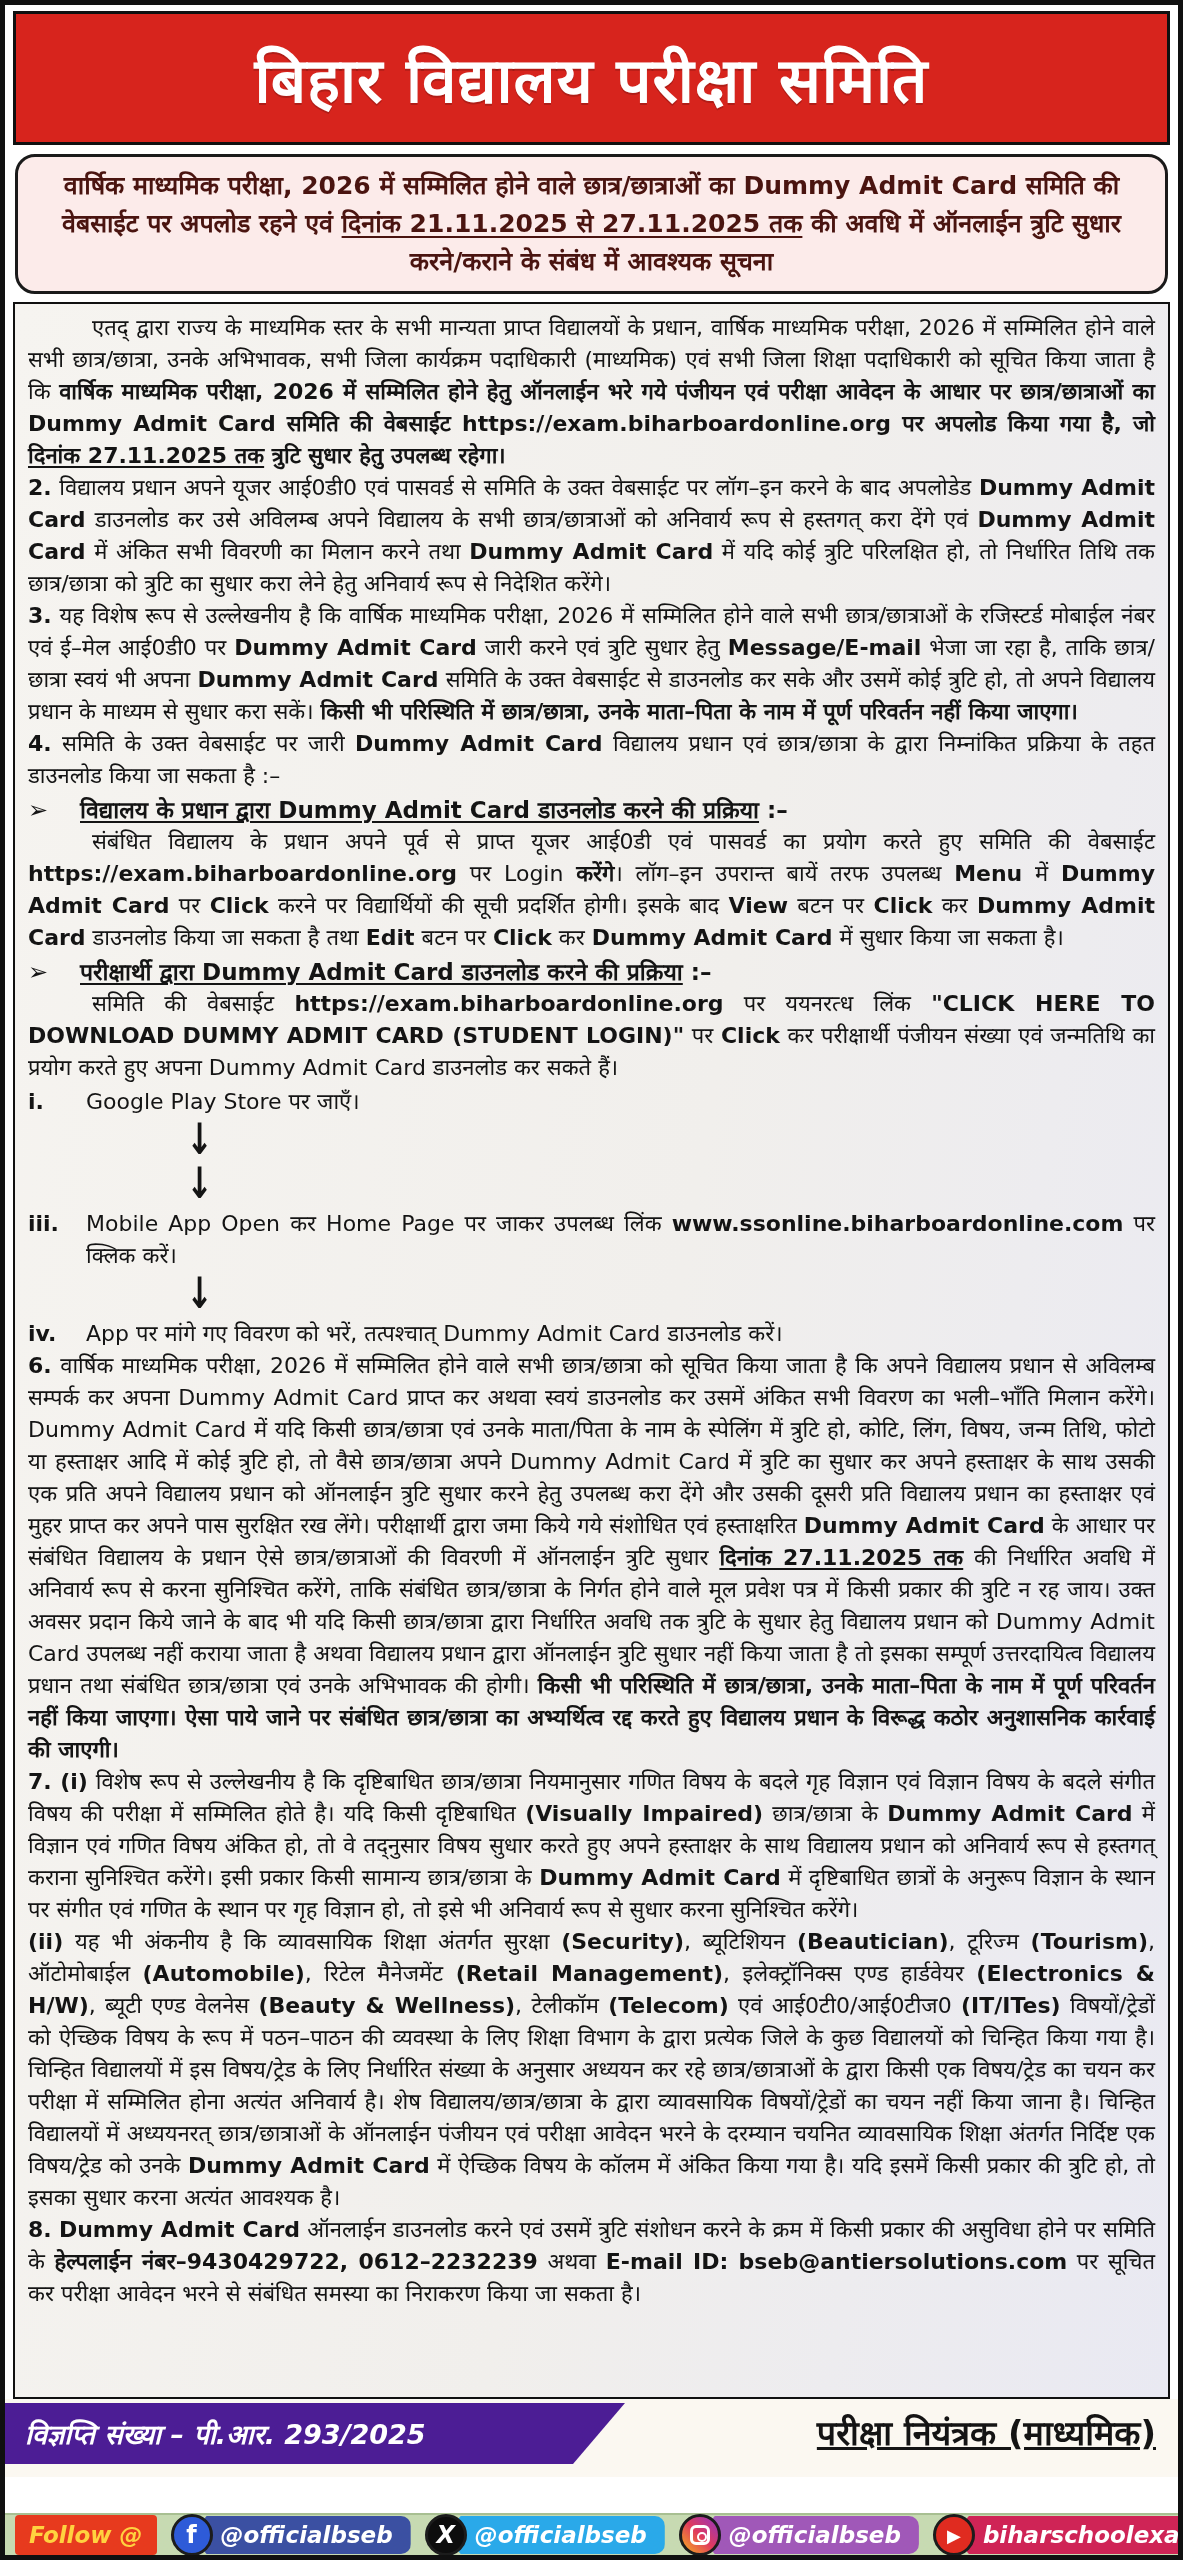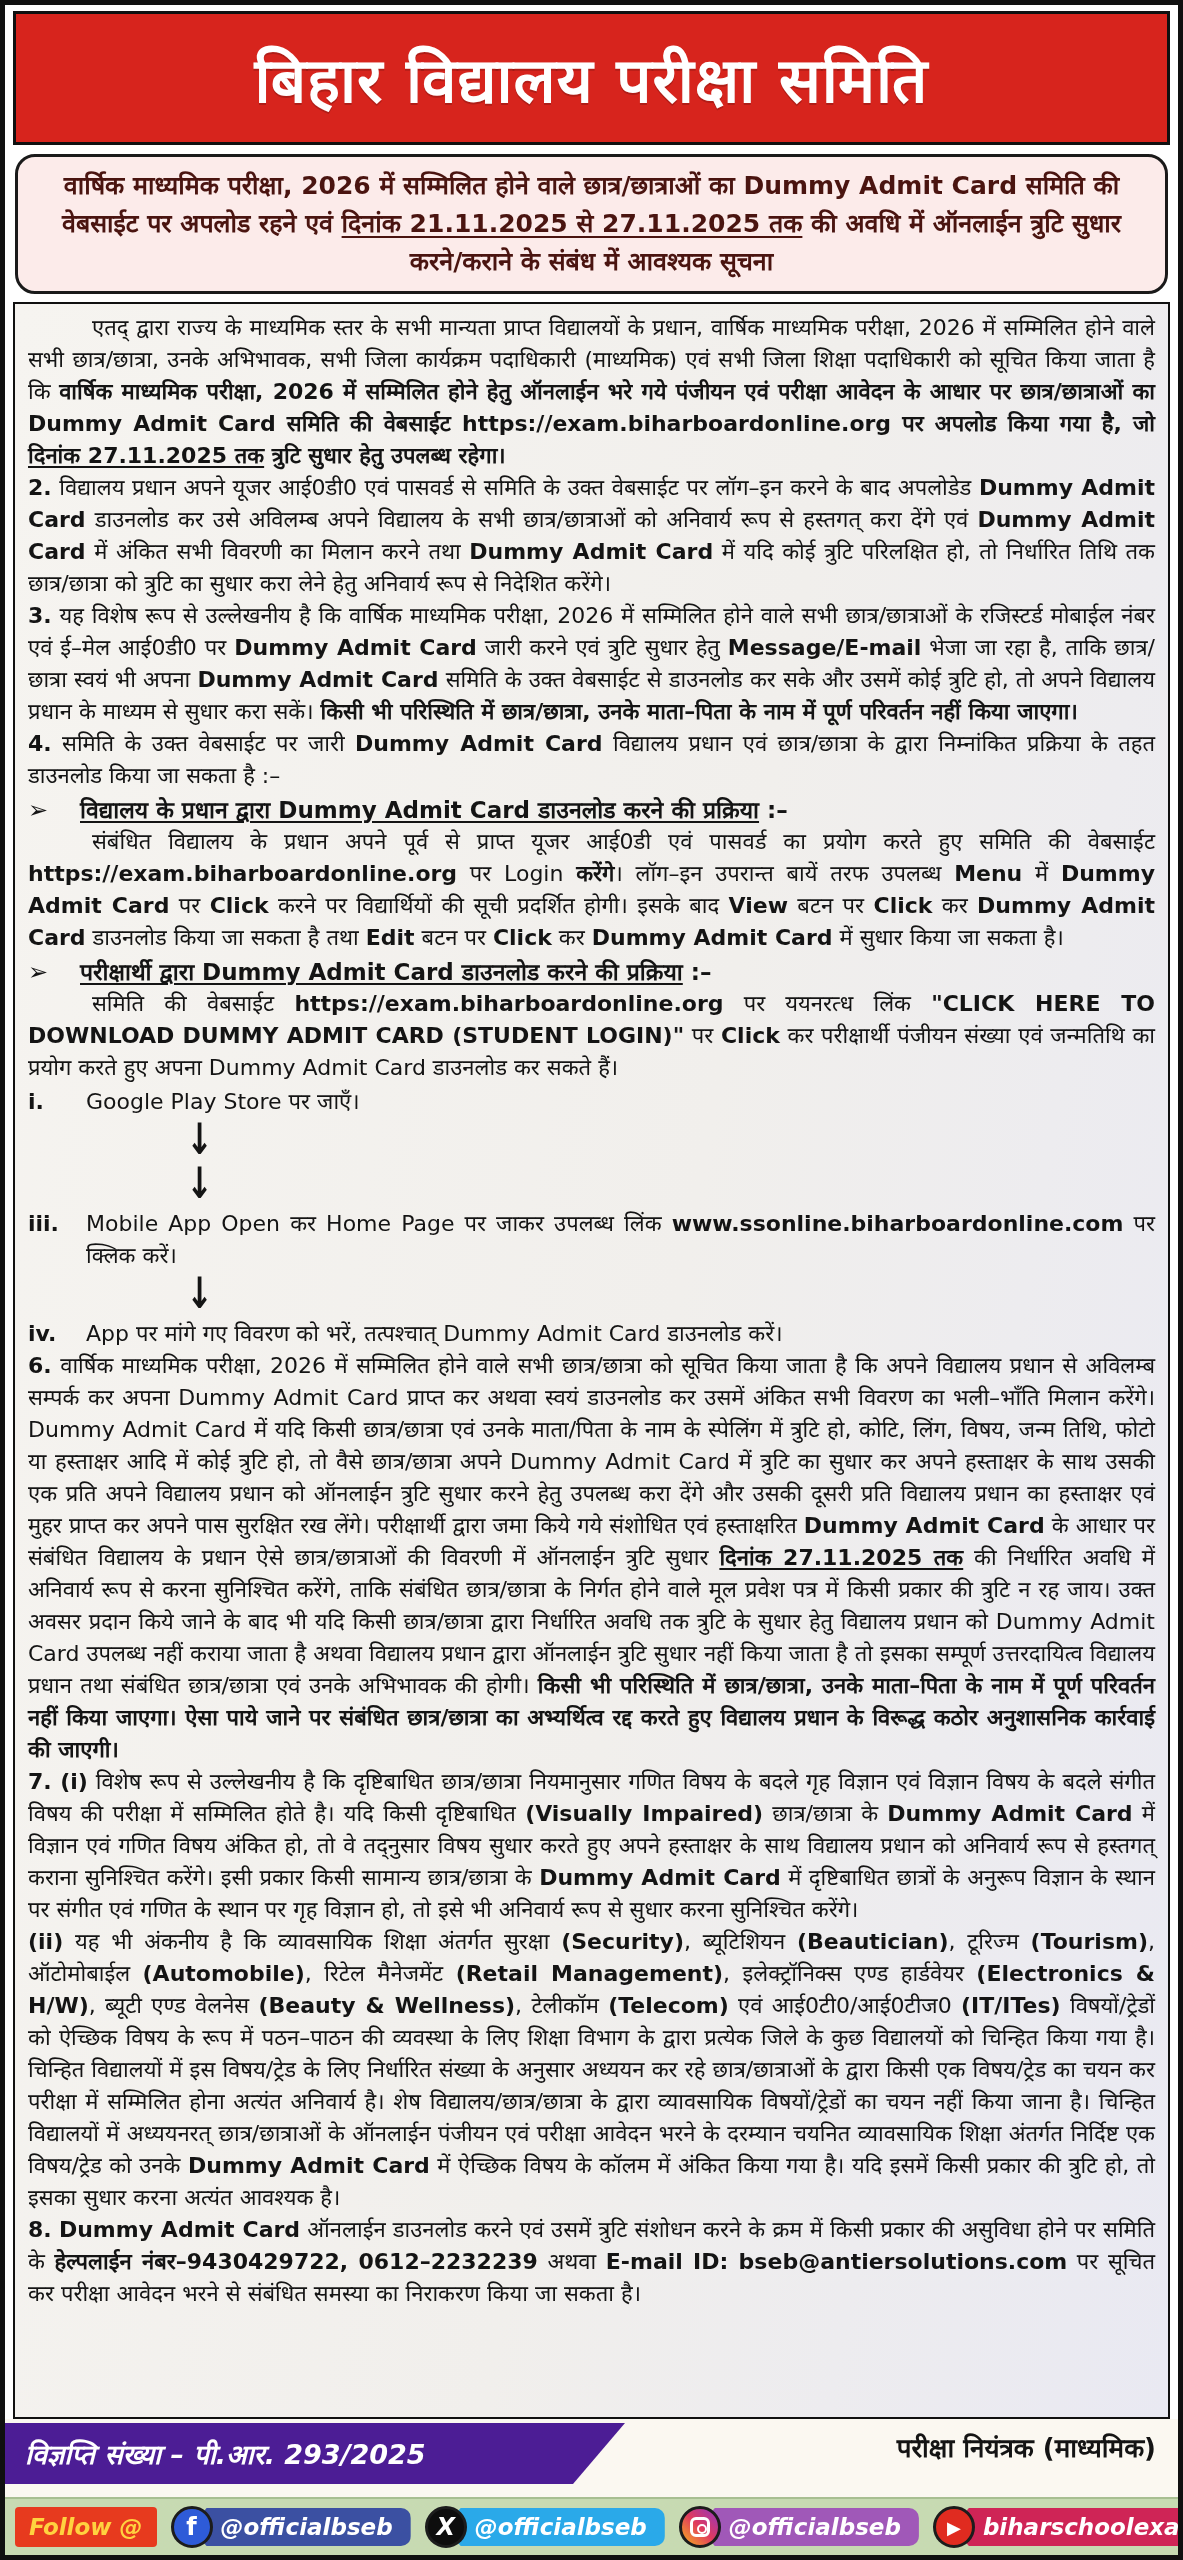--- a/index.html
+++ b/index.html
@@ -38,25 +38,25 @@
   .arrow-row { height:44px; padding-left:158px; }
   .arrow-row .glyph { display:inline-block; font-size:32px; font-weight:700;
                       transform:scaleY(1.35); transform-origin:top; }
 
   
   .footer { height:78px; background:#fbf8f1; position:relative;
             display:flex; align-items:flex-start; justify-content:space-between; }
   .ribbon { margin-top:4px; background:#4c1d95; color:#fff; font-weight:700; font-size:27px;
             padding:12px 80px 12px 20px; min-width:620px;
             clip-path:polygon(0 0, 100% 0, calc(100% - 52px) 100%, 0 100%);font-style:italic; }
-  .signatory { margin:10px 22px 0 0; font-weight:700; font-size:26px; color:#141414; }
+  .signatory { margin:10px 22px 0 0; font-weight:700; font-size:34px; color:#141414;text-decoration:underline; }
 
   
-  .social-bar { height:58px; background:#c7dab2; display:flex; align-items:center;
-                padding:16px 10px; gap:14px; border-top:2px solid #a8bf92; }
+  .social-bar { height:42px; background:#c7dab2; display:flex; align-items:center;
+                padding:16px 10px; gap:14px; border-top:2px solid #a8bf92;margin-top:36px; }
   .follow { background:#e73a1e; color:#ffd23f; font-style:italic; font-weight:800;
             font-size:23px; padding:7px 14px; border-radius:4px; white-space:nowrap; }
   .account { display:flex; align-items:center; }
   .icon { width:42px; height:42px; border-radius:50%; display:flex; align-items:center;
           justify-content:center; color:#fff; font-weight:900; font-size:24px;
           border:3px solid #1c1c1c; position:relative; z-index:2; background:#444; }
   .icon-facebook { background:#2e5bd8; }
   .icon-x { background:#0d0d0d; font-style:italic; }
   .icon-youtube { background:#e02b20; font-size:18px; }
   .icon-instagram { background:linear-gradient(45deg,#f5a623 5%,#e03a5e 50%,#9b36b7 95%); }

